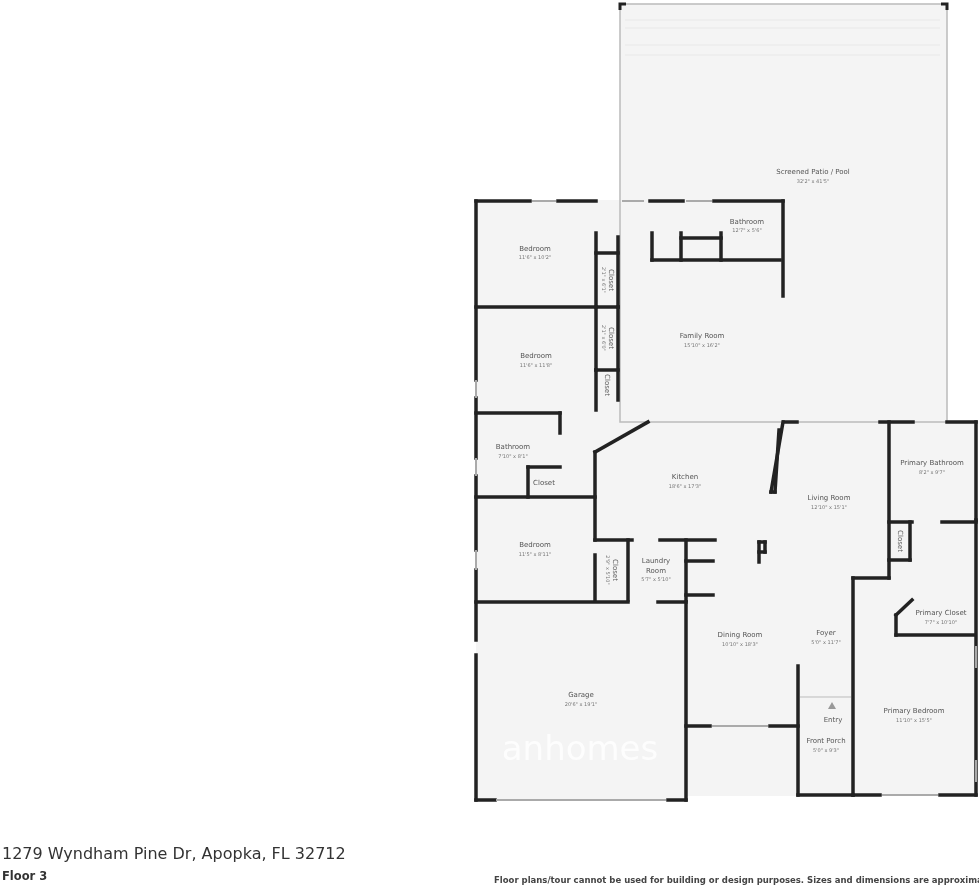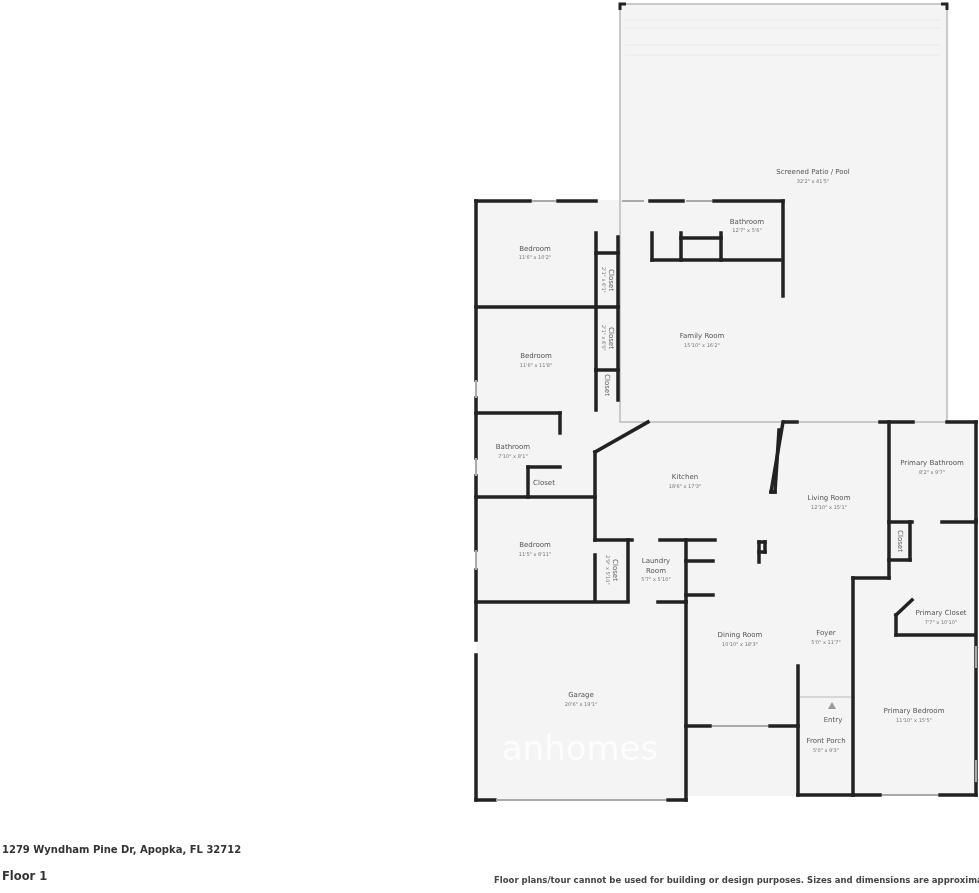--- a/index.html
+++ b/index.html
@@ -1,20 +1,20 @@
 <!DOCTYPE html>
 <html><head>
 <meta charset="utf-8">
 <style>
   html, body { margin:0; padding:0; background:#ffffff; }
   body { width:979px; height:893px; position:relative; overflow:hidden; font-family:"DejaVu Sans", sans-serif; }
   #plan { position:absolute; left:0; top:0; width:979px; height:893px; }
   .room-label { font-family:"DejaVu Sans", sans-serif; font-size:7px; fill:#555; text-anchor:middle; }
   .room-dim { font-family:"DejaVu Sans", sans-serif; font-size:5px; fill:#777; text-anchor:middle; }
-  .footer-address { position:absolute; left:2px; top:844px; font-family:"DejaVu Sans", sans-serif; font-size:10px; font-weight:bold; color:#333; }
+  .footer-address { position:absolute; left:2px; top:844px; font-family:"DejaVu Sans", sans-serif; font-size:16px; font-weight:normal; color:#333; }
   .footer-floor { position:absolute; left:2px; top:869px; font-family:"DejaVu Sans", sans-serif; font-size:11.5px; font-weight:bold; color:#333; }
   .footer-disclaimer { position:absolute; left:494px; top:875px; font-family:"DejaVu Sans", sans-serif; font-size:8.5px; font-weight:bold; color:#444; white-space:nowrap; }
 </style>
 </head>
 <body>
 
 <svg id="plan" viewBox="0 0 979 893" xmlns="http://www.w3.org/2000/svg">
 
   <g fill="#f4f4f4">
     <rect x="620" y="4" width="327" height="418"></rect>
@@ -219,14 +219,14 @@
     <text class="room-dim" x="914" y="722">11'10" x 15'5"</text>
 
     <text class="room-label" x="581" y="697">Garage</text>
     <text class="room-dim" x="581" y="706">20'6" x 19'1"</text>
   </g>
 
   <text x="580" y="760" font-family="DejaVu Sans, sans-serif" font-size="34" fill="#ffffff" fill-opacity="0.8" text-anchor="middle">anhomes</text>
 </svg>
 
 <div class="footer-address">1279 Wyndham Pine Dr, Apopka, FL 32712</div>
-<div class="footer-floor">Floor 1</div>
+<div class="footer-floor">Floor 3</div>
 <div class="footer-disclaimer">Floor plans/tour cannot be used for building or design purposes. Sizes and dimensions are approximate.</div>
 
 </body></html>

